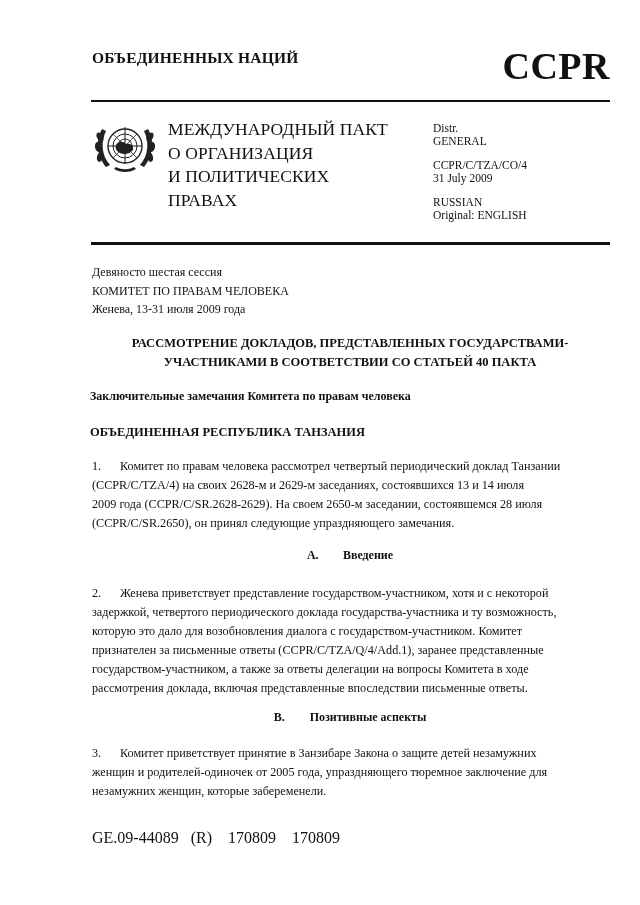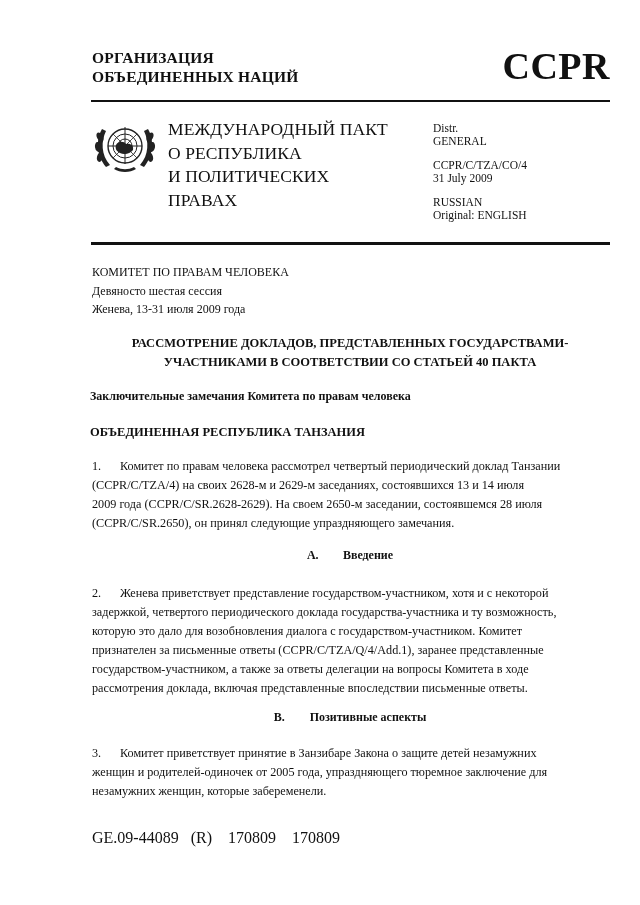--- a/index.html
+++ b/index.html
@@ -22,21 +22,20 @@
   .para .num { display: inline-block; width: 28px; }
   .para .line { display: block; white-space: nowrap; }
   .section { left: 90px; width: 520px; text-align: center; font-weight: bold; font-size: 12px; line-height: 15px; }
   .section .letter { display: inline-block; width: 36px; text-align: left; }
   .footer { left: 92px; top: 830px; font-size: 16px; line-height: 15px; white-space: pre; }
 </style>
 </head>
 <body>
 
 <div class="abs org">
-  <div>ОРГАНИЗАЦИЯ</div>
   <div>ОБЪЕДИНЕННЫХ НАЦИЙ</div>
 </div>
 <div class="abs ccpr">CCPR</div>
 <div class="abs rule1"></div>
 
 <div class="abs emblem">
   <svg width="66" height="60" viewBox="0 0 66 60">
 
     <g fill="#222">
       <path d="M10 12 C4 22 4 38 14 50 L18 48 C9 38 9 24 14 14 Z"></path>
@@ -56,41 +55,41 @@
     <line x1="33" y1="10" x2="33" y2="47" stroke="#222" stroke-width="1"></line>
     <line x1="16" y1="29" x2="50" y2="29" stroke="#222" stroke-width="1"></line>
     <line x1="21" y1="17" x2="45" y2="41" stroke="#222" stroke-width="0.8"></line>
     <line x1="45" y1="17" x2="21" y2="41" stroke="#222" stroke-width="0.8"></line>
     <path d="M24 28 C26 24 32 24 34 27 C38 26 42 28 41 33 C38 37 32 38 28 36 C24 34 23 31 24 28 Z" fill="#222"></path>
   </svg>
 </div>
 
 <div class="abs covenant">
   <div>МЕЖДУНАРОДНЫЙ ПАКТ</div>
-  <div>О РЕСПУБЛИКА</div>
+  <div>О ОРГАНИЗАЦИЯ</div>
   <div>И ПОЛИТИЧЕСКИХ</div>
   <div>ПРАВАХ</div>
 </div>
 
 <div class="abs distr">
   <div>Distr.</div>
   <div>GENERAL</div>
   <div class="gap"></div>
   <div>CCPR/C/TZA/CO/4</div>
   <div>31 July 2009</div>
   <div class="gap"></div>
   <div>RUSSIAN</div>
   <div>Original:  ENGLISH</div>
 </div>
 
 <div class="abs rule2"></div>
 
 <div class="abs committee">
+  <div>Девяносто шестая сессия</div>
   <div>КОМИТЕТ ПО ПРАВАМ ЧЕЛОВЕКА</div>
-  <div>Девяносто шестая сессия</div>
   <div>Женева, 13-31 июля 2009 года</div>
 </div>
 
 <div class="abs title-main">
   <div>РАССМОТРЕНИЕ ДОКЛАДОВ, ПРЕДСТАВЛЕННЫХ ГОСУДАРСТВАМИ-</div>
   <div>УЧАСТНИКАМИ В СООТВЕТСТВИИ СО СТАТЬЕЙ 40 ПАКТА</div>
 </div>
 <div class="abs subtitle">Заключительные замечания Комитета по правам человека</div>
 <div class="abs country">ОБЪЕДИНЕННАЯ РЕСПУБЛИКА ТАНЗАНИЯ</div>
 

